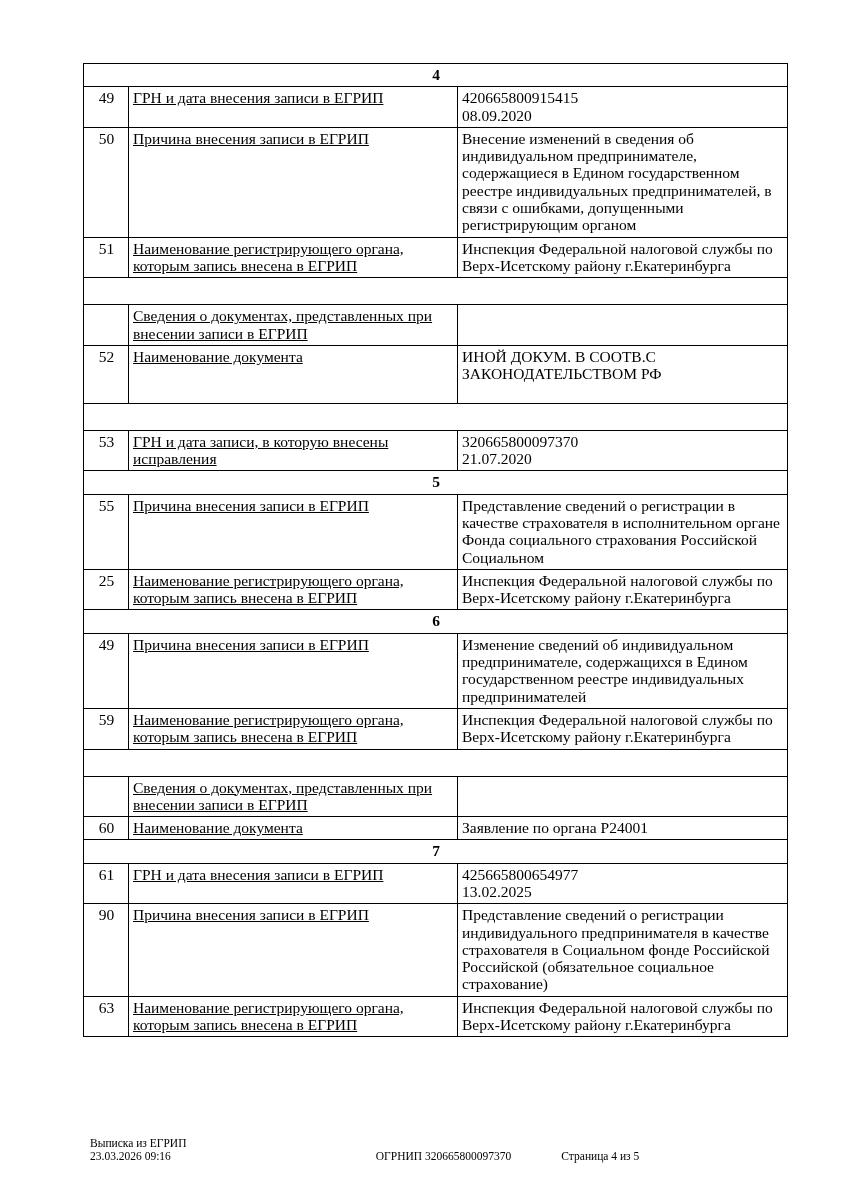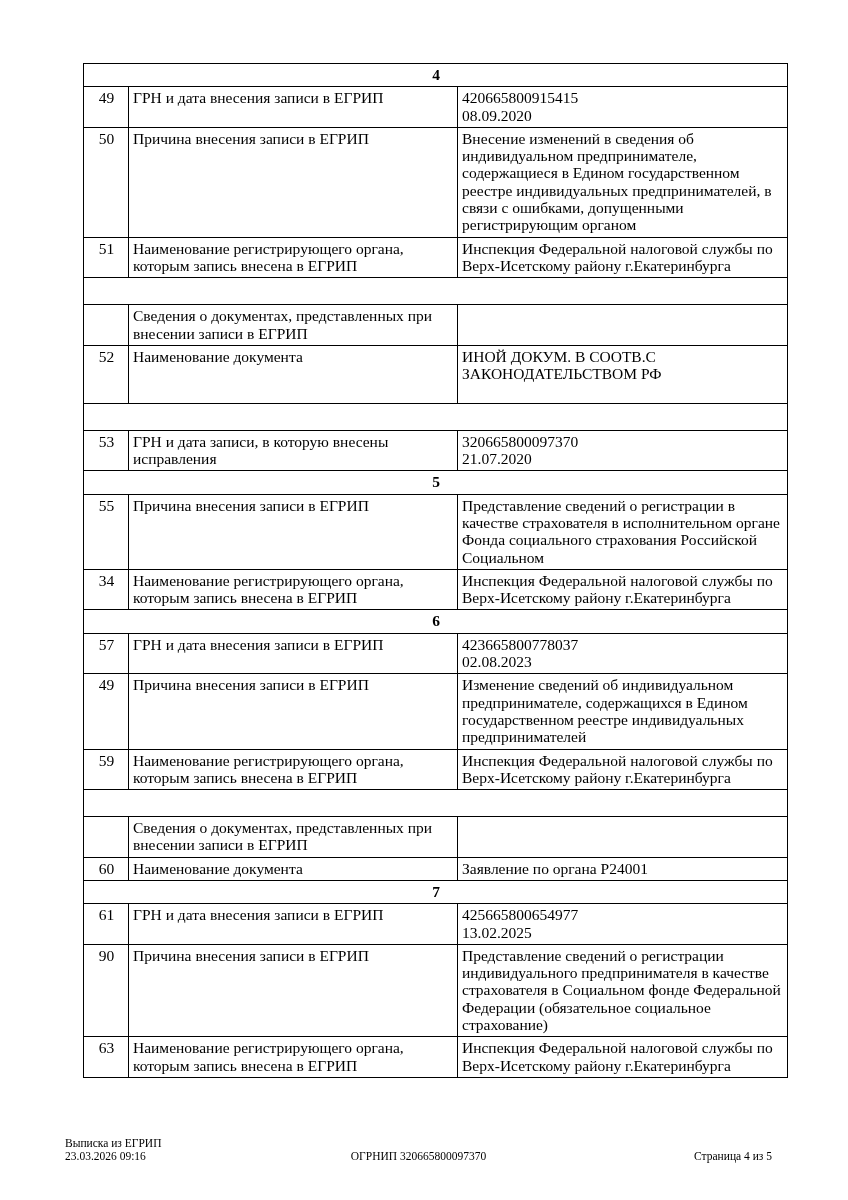--- a/index.html
+++ b/index.html
@@ -33,50 +33,51 @@
     overflow: hidden;
     word-wrap: break-word;
   }
   td.num {
     text-align: center;
     padding: 2px 1px 3px 1px;
   }
   td.label {
     padding-left: 5px;
     padding-right: 6px;
+    text-decoration: underline;
   }
   td.value {
     white-space: pre-line;
     padding-left: 4px;
     padding-right: 1px;
   }
   td.section {
     text-align: center;
     font-weight: bold;
     height: 17px;
     padding: 1px 0 2px 0;
   }
   td.spacer {
     height: 21px;
     padding: 0;
   }
   .footer {
     position: absolute;
-    left: 65px;
+    left: 90px;
     top: 1134px;
     width: 707px;
     display: flex;
     justify-content: space-between;
     align-items: flex-end;
     font-size: 11.5px;
     line-height: 13.5px;
   }
   .footer .f-left  { flex: 1; text-align: left; }
   .footer .f-center{ flex: 1; text-align: center; }
-  .footer .f-right { flex: 1; text-align: right; margin-top: 16px; }
+  .footer .f-right { flex: 1; text-align: left; margin-top: 16px; }
 </style>
 </head>
 <body>
 
 <div class="page">
 
   <table class="egrip">
     <colgroup>
       <col style="width:45px">
       <col style="width:329px">
@@ -127,32 +128,26 @@
         </tr>
         <tr>
           <td colspan="3" class="section">5</td>
         </tr>
         <tr>
           <td class="num">55</td>
           <td class="label">Причина внесения записи в ЕГРИП</td>
           <td class="value">Представление сведений о регистрации в качестве страхователя в исполнительном органе Фонда социального страхования Российской Социальном</td>
         </tr>
         <tr>
-          <td class="num">34</td>
+          <td class="num">25</td>
           <td class="label">Наименование регистрирующего органа, которым запись внесена в ЕГРИП</td>
           <td class="value">Инспекция Федеральной налоговой службы по Верх-Исетскому району г.Екатеринбурга</td>
         </tr>
         <tr>
           <td colspan="3" class="section">6</td>
-        </tr>
-        <tr>
-          <td class="num">57</td>
-          <td class="label">ГРН и дата внесения записи в ЕГРИП</td>
-          <td class="value">423665800778037
-02.08.2023</td>
         </tr>
         <tr>
           <td class="num">49</td>
           <td class="label">Причина внесения записи в ЕГРИП</td>
           <td class="value">Изменение сведений об индивидуальном предпринимателе, содержащихся в Едином государственном реестре индивидуальных предпринимателей</td>
         </tr>
         <tr>
           <td class="num">59</td>
           <td class="label">Наименование регистрирующего органа, которым запись внесена в ЕГРИП</td>
           <td class="value">Инспекция Федеральной налоговой службы по Верх-Исетскому району г.Екатеринбурга</td>
@@ -175,21 +170,21 @@
         </tr>
         <tr>
           <td class="num">61</td>
           <td class="label">ГРН и дата внесения записи в ЕГРИП</td>
           <td class="value">425665800654977
 13.02.2025</td>
         </tr>
         <tr>
           <td class="num">90</td>
           <td class="label">Причина внесения записи в ЕГРИП</td>
-          <td class="value">Представление сведений о регистрации индивидуального предпринимателя в качестве страхователя в Социальном фонде Федеральной Федерации (обязательное социальное страхование)</td>
+          <td class="value">Представление сведений о регистрации индивидуального предпринимателя в качестве страхователя в Социальном фонде Российской Российской (обязательное социальное страхование)</td>
         </tr>
         <tr>
           <td class="num">63</td>
           <td class="label">Наименование регистрирующего органа, которым запись внесена в ЕГРИП</td>
           <td class="value">Инспекция Федеральной налоговой службы по Верх-Исетскому району г.Екатеринбурга</td>
         </tr>
       </tbody>
   </table>
 
   <div class="footer">

